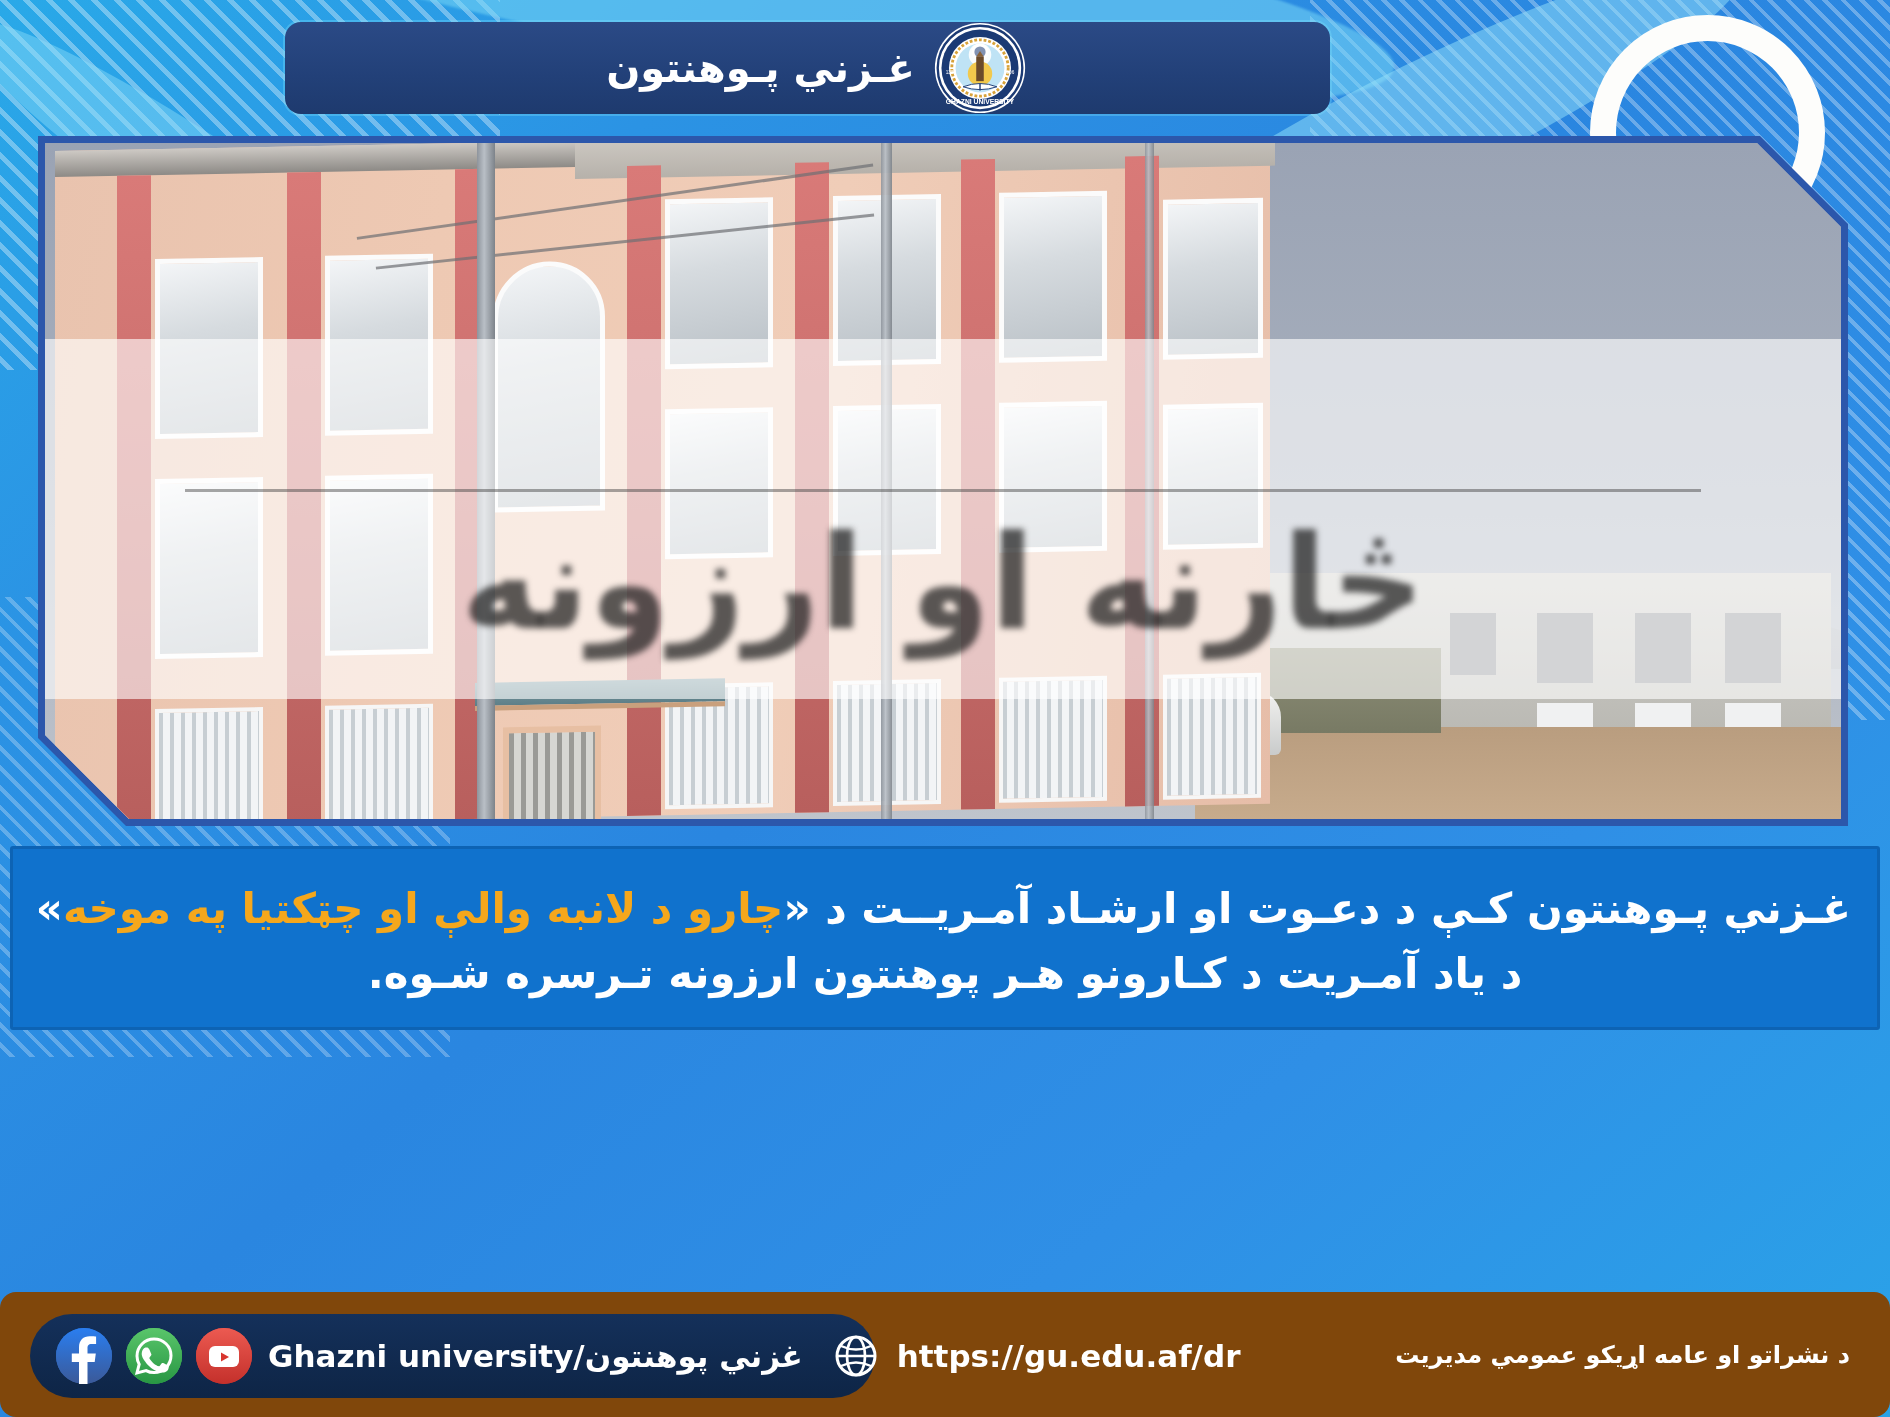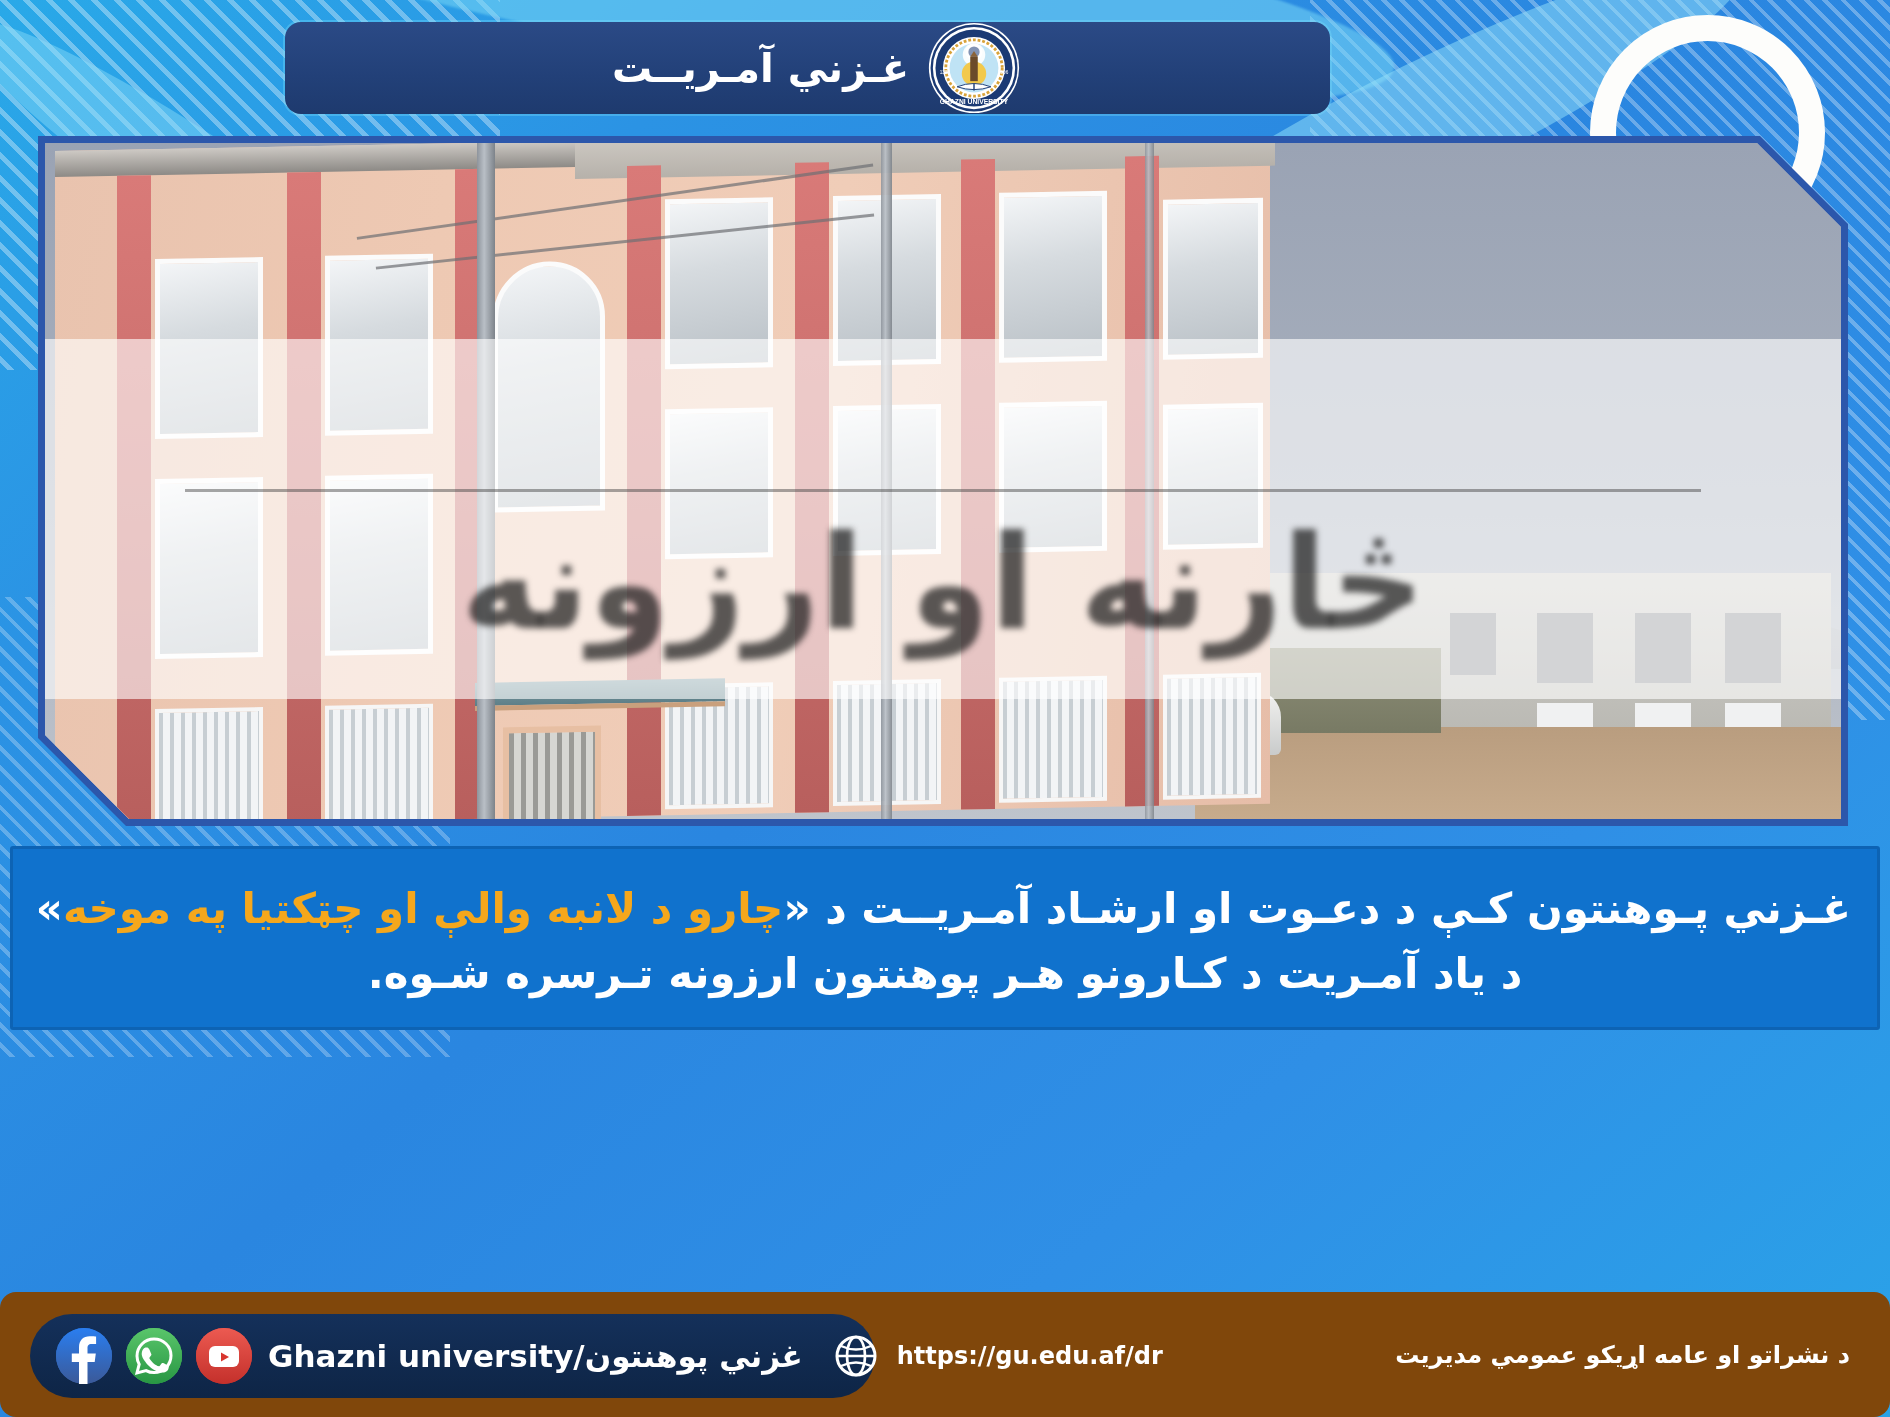--- a/index.html
+++ b/index.html
@@ -211,21 +211,21 @@
   .sicon { width:56px; height:56px; border-radius:50%; flex:0 0 56px;
            display:flex; align-items:center; justify-content:center; }
   .fb { background:linear-gradient(160deg,#1c79f2,#3b5998); }
   .wa { background:linear-gradient(160deg,#5fd36d,#2fa04a); }
   .yt { background:linear-gradient(160deg,#e8453c,#c4302b); }
   #fb-handle {
     color:#fff; font-size:31px; font-weight:bold; direction:ltr; white-space:nowrap;
     margin-left:2px;
   }
   #globe-icon { margin-right:4px; margin-left:16px; flex:0 0 auto; display:flex; }
-  #site-url { color:#fff; font-size:24px; font-weight:bold; direction:ltr; white-space:nowrap; }
+  #site-url { color:#fff; font-size:31px; font-weight:bold; direction:ltr; white-space:nowrap; }
   #footer-right {
     position:absolute; right:40px; top:0; height:125px;
     display:flex; align-items:center;
     color:#fff; font-size:24px; font-weight:bold; direction:rtl; white-space:nowrap;
   }
 </style>
 </head>
 <body>
 
 <div id="bg">
@@ -261,21 +261,21 @@
       <rect x="46" y="38" width="8" height="26" fill="#6b4b2a"></rect>
       <path d="M46 38 l4 -6 l4 6 z" fill="#8a6339"></path>
       <path d="M32 70 q18 -7 36 0 q-18 6 -36 0z" fill="#ffffff" stroke="#1b3a74" stroke-width="1"></path>
       <path d="M50 67 v7" stroke="#1b3a74" stroke-width="1.5"></path>
       <text x="50" y="88" font-size="7.2" fill="#ffffff" text-anchor="middle" font-family="'Liberation Sans',sans-serif" font-weight="bold">GHAZNI UNIVERSITY</text>
       <text x="19" y="56" font-size="5" fill="#ffffff" text-anchor="middle" font-family="'Liberation Sans',sans-serif">1385</text>
       <text x="81" y="56" font-size="5" fill="#ffffff" text-anchor="middle" font-family="'Liberation Sans',sans-serif">2006</text>
     </svg>
   </span>
 
-  <span class="hdr-text">غـزني آمـريــت</span>
+  <span class="hdr-text">غـزني پـوهنتون</span>
 </div>
 
 <div id="photo-panel">
   <div id="photo-inner">
     <div class="sky"></div>
     <div class="mtn"></div>
 
     <div class="farbld" style="right:10px;top:430px;width:620px;height:215px;"></div>
     <div class="farwin" style="right:60px;top:470px;width:56px;height:70px;"></div>
     <div class="farwin" style="right:150px;top:470px;width:56px;height:70px;"></div>

